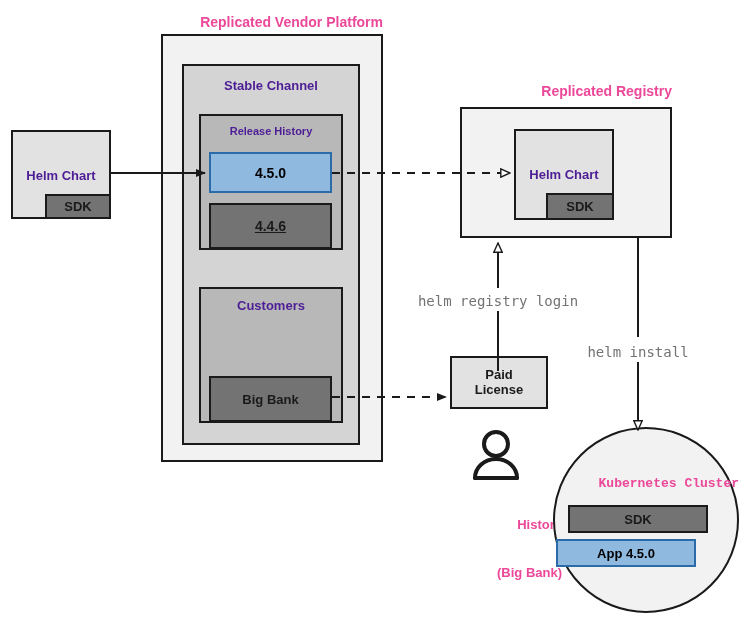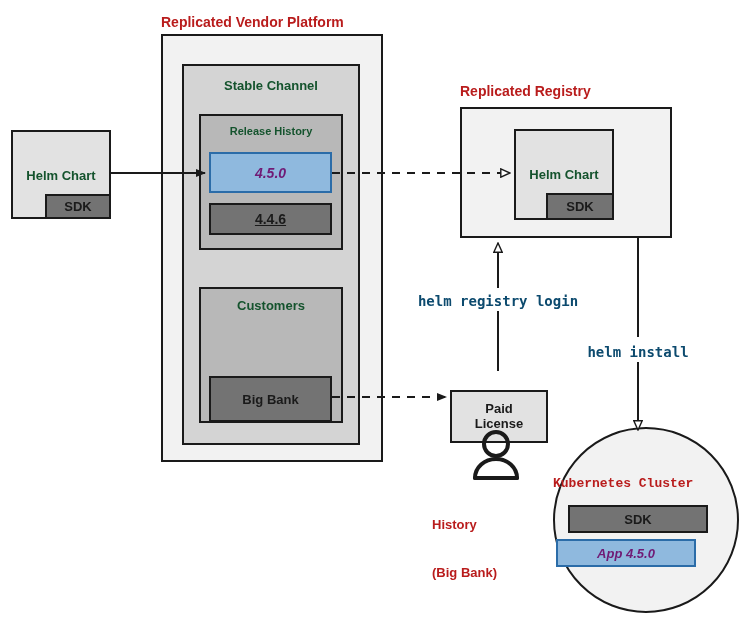--- a/index.html
+++ b/index.html
@@ -22,55 +22,55 @@
     display: flex;
     align-items: center;
     justify-content: center;
     text-align: center;
     font-weight: bold;
     color: #1a1a1a;
   }
   .lbl {
     position: absolute;
     font-weight: bold;
-    color: #b91c1c;
-    text-align: left;
+    color: #ec4899;
+    text-align: right;
     white-space: pre;
   }
   .mono {
     position: absolute;
     font-family: "DejaVu Sans Mono", "Liberation Mono", monospace;
-    font-weight: bold;
-    color: #0c4a6e;
+    font-weight: normal;
+    color: #737373;
     white-space: pre;
     text-align: center;
   }
   .container-label {
     position: absolute;
     left: 0;
     right: 0;
     text-align: center;
     font-weight: bold;
-    color: #14532d;
+    color: #4c1d95;
   }
   svg.overlay {
     position: absolute;
     left: 0;
     top: 0;
     width: 747px;
     height: 634px;
     pointer-events: none;
   }
   .fill-lightest { background: #f2f2f2; }
   .fill-light    { background: #e2e2e2; }
   .fill-mid      { background: #d4d4d4; }
   .fill-dark     { background: #b8b8b8; }
   .fill-white    { background: #737373; }
   .fill-blue     { background: #8fb9de; }
-  .txt-blue      { color: #701a75; font-style: italic; }
+  .txt-blue      { color: #000000; }
   .two-line { line-height: 1.15; }
 </style>
 </head>
 <body>
 
 <div id="canvas">
 
   <div class="lbl" style="left:161px; top:14px; width:222px; font-size:14px;">Replicated Vendor Platform</div>
 
   <div class="box fill-lightest" style="left:161px; top:34px; width:222px; height:428px;"></div>
@@ -80,21 +80,21 @@
   </div>
 
   <div class="box fill-dark" style="left:199px; top:114px; width:144px; height:136px; display:block;">
     <div class="container-label" style="top:9px; font-size:11px;">Release History</div>
   </div>
 
   <div class="box fill-blue" style="left:209px; top:152px; width:123px; height:41px; border-color:#2b6ca8;">
     <span class="txt-blue" style="font-size:14px;">4.5.0</span>
   </div>
 
-  <div class="box fill-white" style="left:209px; top:203px; width:123px; height:32px;text-decoration:underline;">
+  <div class="box fill-white" style="left:209px; top:203px; width:123px; height:46px;text-decoration:underline;">
     <span style="font-size:14px;">4.4.6</span>
   </div>
 
   <div class="box fill-dark" style="left:199px; top:287px; width:144px; height:136px; display:block;">
     <div class="container-label" style="top:9px; font-size:13px;">Customers</div>
   </div>
 
 
   <div class="box fill-white" style="left:209px; top:376px; width:123px; height:46px; font-size:13px;">Big Bank</div>
 
@@ -105,21 +105,21 @@
 
   <div class="lbl" style="left:460px; top:83px; width:212px; font-size:14px;">Replicated Registry</div>
 
   <div class="box fill-lightest" style="left:460px; top:107px; width:212px; height:131px;"></div>
 
   <div class="box fill-light" style="left:514px; top:129px; width:100px; height:91px; display:block;">
     <div class="container-label" style="top:36px; font-size:13px;">Helm Chart</div>
   </div>
   <div class="box fill-white" style="left:546px; top:193px; width:68px; height:27px; font-size:13px;">SDK</div>
 
-  <div class="box fill-light two-line" style="left:450px; top:390px; width:98px; height:53px; font-size:13px; white-space:pre-line;">Paid
+  <div class="box fill-light two-line" style="left:450px; top:356px; width:98px; height:53px; font-size:13px; white-space:pre-line;">Paid
 License</div>
 
   <div class="lbl two-line" style="left:432px; top:484px; width:130px; font-size:13px; line-height:1.25;">
     <div>History</div>
     <div>(Big Bank)</div>
   </div>
 
   <div class="mono" style="left:390px; top:293px; width:216px; font-size:14px;">helm registry login</div>
 
   <div class="mono" style="left:563px; top:344px; width:150px; font-size:14px;">helm install</div>

